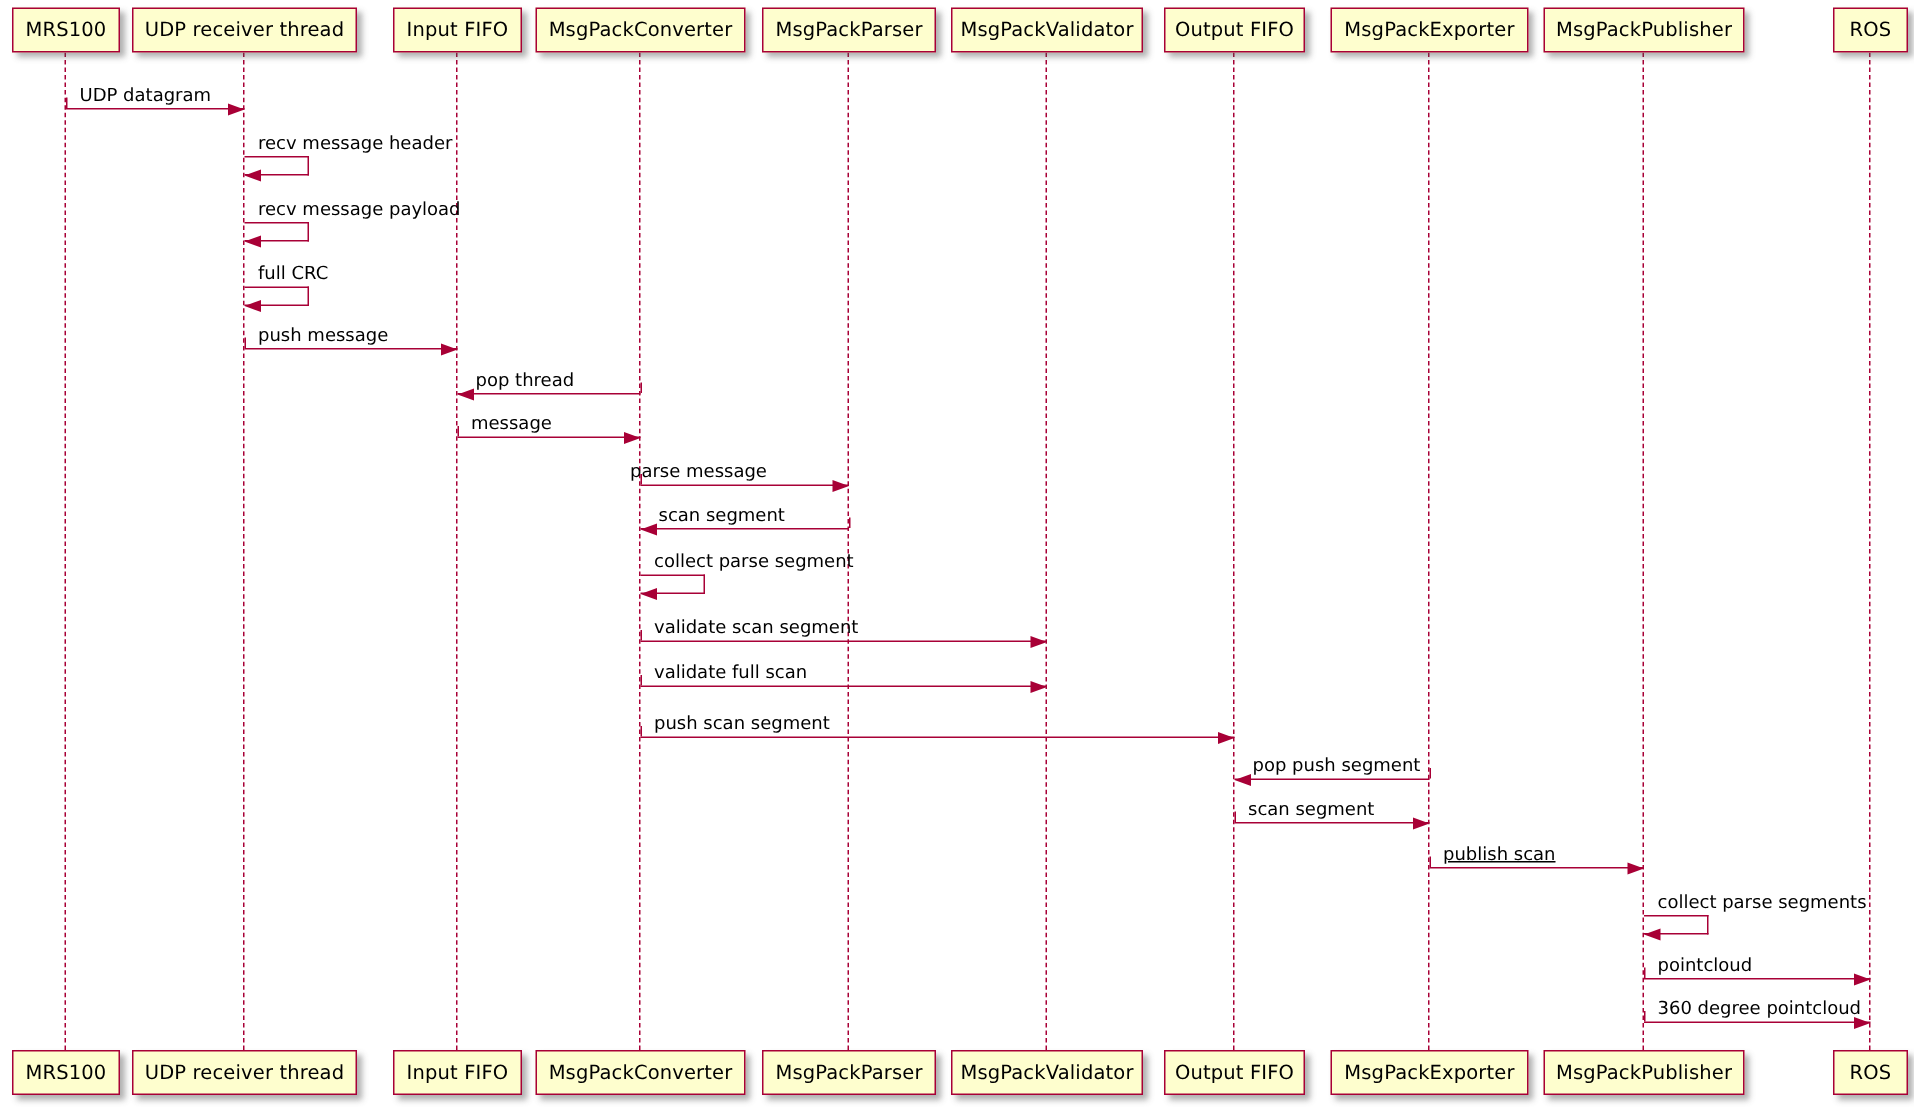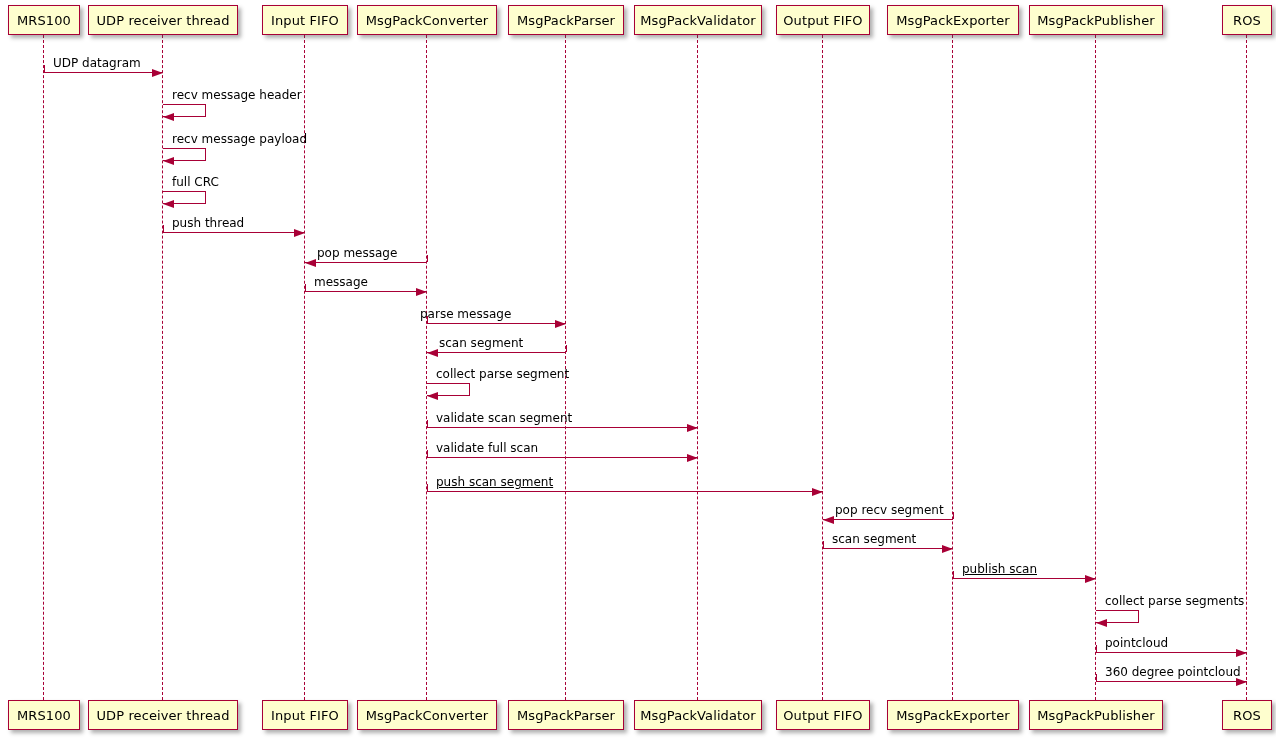--- a/index.html
+++ b/index.html
@@ -123,25 +123,25 @@
     <div class="msg-label" style="left: 172px; top: 89px;">recv message header</div>
     <div class="self-loop" style="left: 163px; top: 148px; width: 43px; height: 13px;"></div>
     <div class="arrow-l" style="left: 163px; top: 156.5px;"></div>
     <div class="msg-label" style="left: 172px; top: 133px;">recv message payload</div>
     <div class="self-loop" style="left: 163px; top: 191px; width: 43px; height: 13px;"></div>
     <div class="arrow-l" style="left: 163px; top: 199.5px;"></div>
     <div class="msg-label" style="left: 172px; top: 176px;">full CRC</div>
     <div class="msg-line" style="left: 163px; top: 232px; width: 142px;"></div>
     <div class="arrow-r" style="top: 228.5px; left: 294px;"></div>
     <div style="position: absolute; width: 0px; height: 7px; border-left: 1.5px solid rgb(168, 0, 54); left: 163px; top: 225px;"></div>
-    <div class="msg-label" style="top: 217px; left: 172px;">push thread</div>
+    <div class="msg-label" style="top: 217px; left: 172px;">push message</div>
     <div class="msg-line" style="left: 305px; top: 262px; width: 122px;"></div>
     <div class="arrow-l" style="top: 258.5px; left: 305px;"></div>
     <div style="position: absolute; width: 0px; height: 7px; border-left: 1.5px solid rgb(168, 0, 54); left: 427px; top: 255px;"></div>
-    <div class="msg-label" style="top: 247px; left: 317px;">pop message</div>
+    <div class="msg-label" style="top: 247px; left: 317px;">pop thread</div>
     <div class="msg-line" style="left: 305px; top: 291px; width: 122px;"></div>
     <div class="arrow-r" style="top: 287.5px; left: 416px;"></div>
     <div style="position: absolute; width: 0px; height: 7px; border-left: 1.5px solid rgb(168, 0, 54); left: 305px; top: 284px;"></div>
     <div class="msg-label" style="top: 276px; left: 314px;">message</div>
     <div class="msg-line" style="left: 427px; top: 323px; width: 139px;"></div>
     <div class="arrow-r" style="top: 319.5px; left: 555px;"></div>
     <div style="position: absolute; width: 0px; height: 7px; border-left: 1.5px solid rgb(168, 0, 54); left: 427px; top: 316px;"></div>
     <div class="msg-label" style="top: 308px; left: 420px;">parse message</div>
     <div class="msg-line" style="left: 427px; top: 352px; width: 139px;"></div>
     <div class="arrow-l" style="top: 348.5px; left: 427px;"></div>
@@ -154,25 +154,25 @@
     <div class="arrow-r" style="top: 423.5px; left: 687px;"></div>
     <div style="position: absolute; width: 0px; height: 7px; border-left: 1.5px solid rgb(168, 0, 54); left: 427px; top: 420px;"></div>
     <div class="msg-label" style="top: 412px; left: 436px; text-align: center;">validate scan segment</div>
     <div class="msg-line" style="left: 427px; top: 457px; width: 271px;"></div>
     <div class="arrow-r" style="top: 453.5px; left: 687px;"></div>
     <div style="position: absolute; width: 0px; height: 7px; border-left: 1.5px solid rgb(168, 0, 54); left: 427px; top: 450px;"></div>
     <div class="msg-label" style="top: 442px; left: 436px;">validate full scan</div>
     <div class="msg-line" style="left: 427px; top: 491px; width: 396px;"></div>
     <div class="arrow-r" style="top: 487.5px; left: 812px;"></div>
     <div style="position: absolute; width: 0px; height: 7px; border-left: 1.5px solid rgb(168, 0, 54); left: 427px; top: 484px;"></div>
-    <div class="msg-label" style="top: 476px; left: 436px; text-decoration: underline;">push scan segment</div>
+    <div class="msg-label" style="top: 476px; left: 436px;">push scan segment</div>
     <div class="msg-line" style="left: 823px; top: 519px; width: 130px;"></div>
     <div class="arrow-l" style="top: 515.5px; left: 823px;"></div>
     <div style="position: absolute; width: 0px; height: 7px; border-left: 1.5px solid rgb(168, 0, 54); left: 953px; top: 512px;"></div>
-    <div class="msg-label" style="top: 504px; left: 835px;">pop recv segment</div>
+    <div class="msg-label" style="top: 504px; left: 835px;">pop push segment</div>
     <div class="msg-line" style="left: 823px; top: 548px; width: 130px;"></div>
     <div class="arrow-r" style="top: 544.5px; left: 942px;"></div>
     <div style="position: absolute; width: 0px; height: 7px; border-left: 1.5px solid rgb(168, 0, 54); left: 823px; top: 541px;"></div>
     <div class="msg-label" style="top: 533px; left: 832px;">scan segment</div>
     <div class="msg-line" style="left: 953px; top: 578px; width: 143px;"></div>
     <div class="arrow-r" style="top: 574.5px; left: 1085px;"></div>
     <div style="position: absolute; width: 0px; height: 7px; border-left: 1.5px solid rgb(168, 0, 54); left: 953px; top: 571px;"></div>
     <div class="msg-label" style="top: 563px; left: 962px; text-decoration: underline;">publish scan</div>
     <div class="self-loop" style="left: 1096px; top: 610px; width: 43px; height: 13px;"></div>
     <div class="arrow-l" style="left: 1096px; top: 618.5px;"></div>

